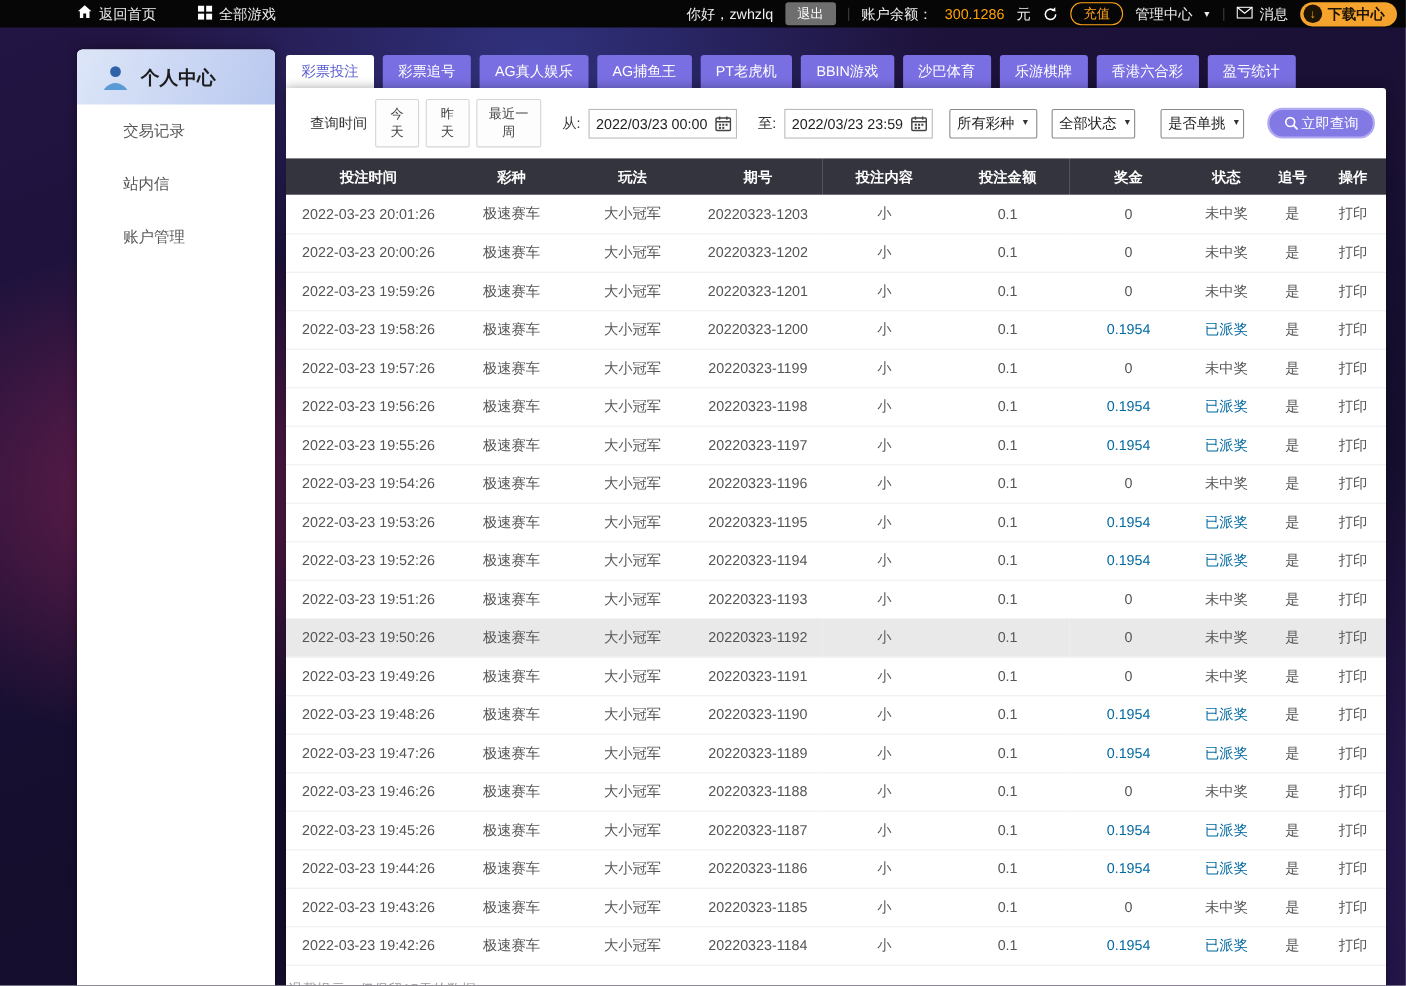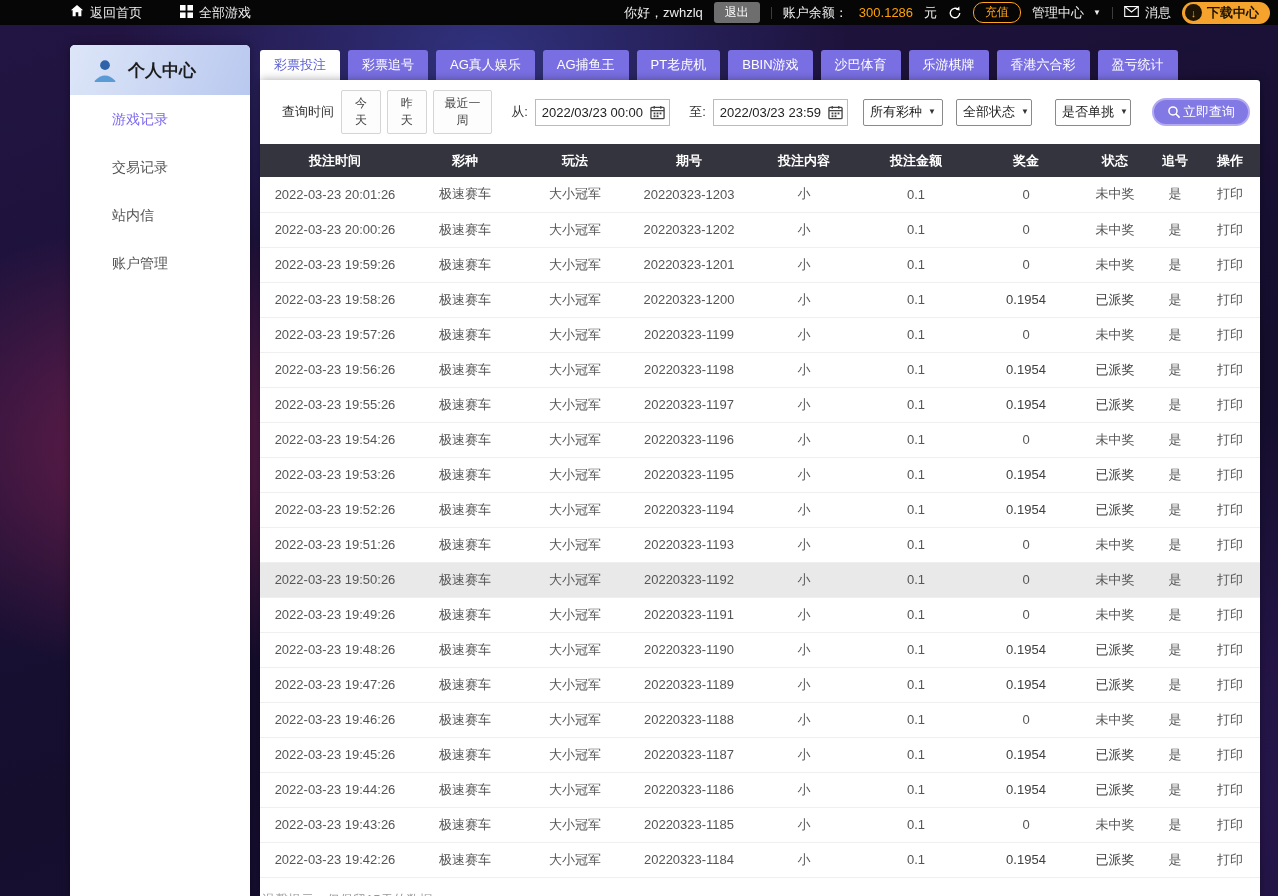--- a/index.html
+++ b/index.html
@@ -56,21 +56,21 @@
   .w84{width:84px}.w76{width:76px}
   .sel-caret{font-size:8px;margin-left:6px;color:#333;line-height:1}
   .query-btn{margin-left:14px;display:flex;align-items:center;gap:2px;background:#8279e5;border:2px solid #b2abf2;color:#fff;
     font-size:13px;padding:0 13px;height:28px;border-radius:14px;cursor:pointer;white-space:nowrap}
 
   
   table{width:100%;border-collapse:collapse;table-layout:fixed}
   thead th{background:#34343e;color:#fff;font-size:13px;font-weight:bold;height:33px;text-align:center}
   tbody td{height:35px;text-align:center;font-size:13px;color:#555;border-bottom:1px solid #efefef;white-space:nowrap;overflow:hidden}
   tbody tr.hl{background:#e9e9e9}
-  td.red{color:#404040}
+  td.red{color:#0369a1}
   .tip{padding:13px 2px;font-size:13px;color:#999}
 </style>
 </head>
 <body>
 
 <div class="topbar">
   <div class="tb-left">
     <div class="tb-item">
       <span>
         <svg width="14" height="14" viewBox="0 0 16 16">
@@ -130,21 +130,20 @@
   <div class="sb-header">
     <span style="display:flex">
       <svg width="26" height="26" viewBox="0 0 24 24">
           <circle cx="12" cy="7.5" r="4.5" fill="#2f63a8"></circle>
           <path d="M2.5 22 Q12 12 21.5 22 L21.5 23 L2.5 23 Z" fill="#5b9bd5"></path>
         </svg>
     </span>
     <span>个人中心</span>
   </div>
   <nav>
-      <div class="sb-item active">游戏记录</div>
       <div class="sb-item">交易记录</div>
       <div class="sb-item">站内信</div>
       <div class="sb-item">账户管理</div>
     </nav>
 </aside>
 
 <main class="main">
   <div class="tab-bar">
       <div class="tab active">彩票投注</div>
       <div class="tab">彩票追号</div>

